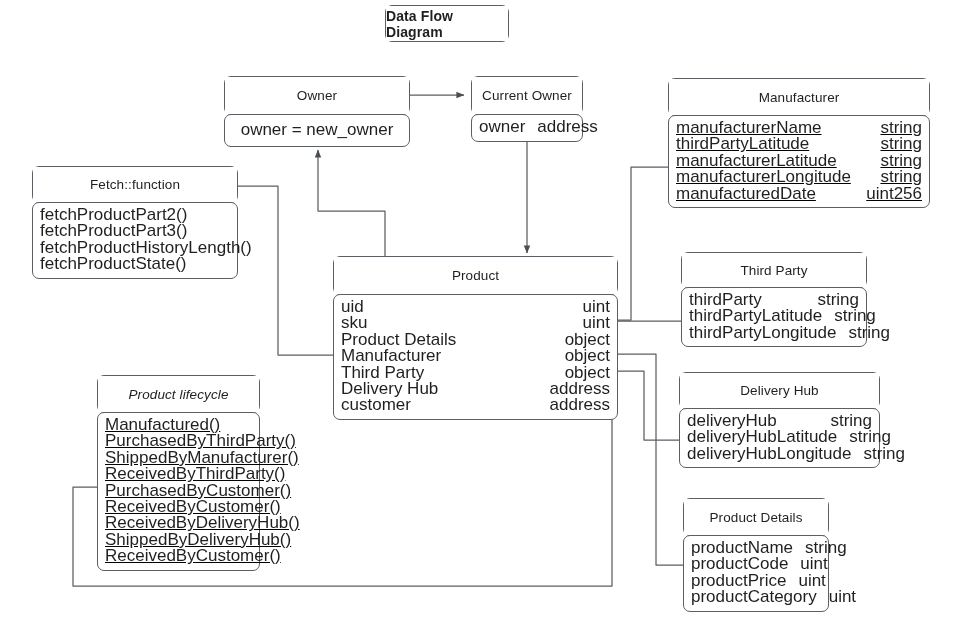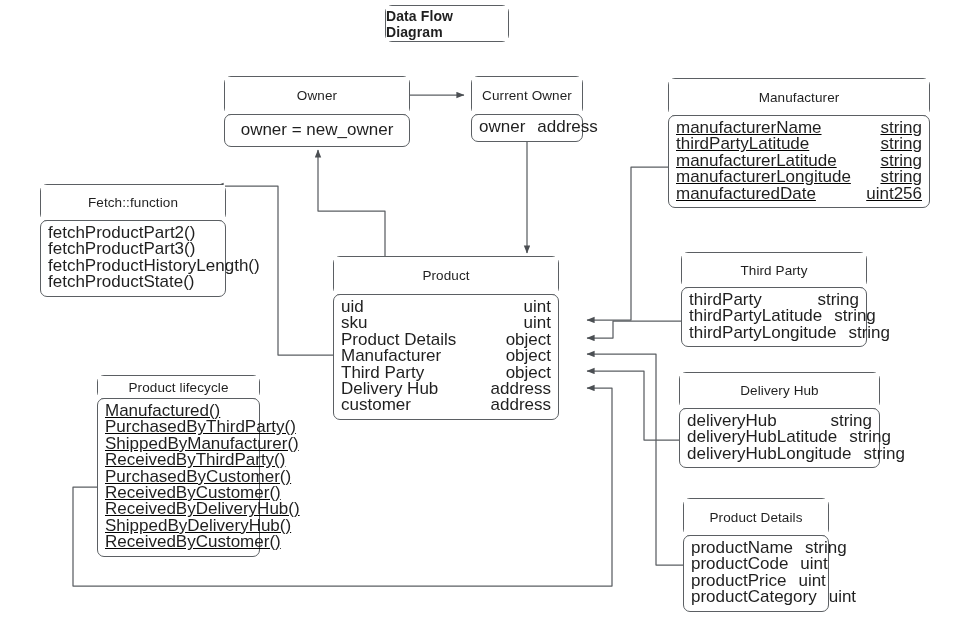--- a/index.html
+++ b/index.html
@@ -142,33 +142,33 @@
         <span class="rk">manufacturerLongitude</span>
         <span class="rv">string</span>
       </div>
       <div class="row">
         <span class="rk">manufacturedDate</span>
         <span class="rv">uint256</span>
       </div>
     </div>
   </div>
 
-  <div class="node" style="left:40px; top:166px; width:186px;margin-top:18px;">
+  <div class="node" style="left:32px; top:166px; width:206px;">
     <div class="nbox" style="height:37px;">
       <div class="nhead" style="height:100%;">Fetch::function</div>
     </div>
     <div class="nbox nbody" style="margin-top:-1px;">
       <div class="row plain">fetchProductPart2()</div>
       <div class="row plain">fetchProductPart3()</div>
       <div class="row plain">fetchProductHistoryLength()</div>
       <div class="row plain">fetchProductState()</div>
     </div>
   </div>
 
-  <div class="node" style="left:333px; top:256px; width:226px;">
+  <div class="node" style="left:333px; top:256px; width:285px;">
     <div class="nbox" style="height:39px;">
       <div class="nhead" style="height:100%;">Product</div>
     </div>
     <div class="nbox nbody" style="margin-top:-1px;">
       <div class="row">
         <span class="rk">uid</span>
         <span class="rv">uint</span>
       </div>
       <div class="row">
         <span class="rk">sku</span>
@@ -255,21 +255,21 @@
         <span class="rv">uint</span>
       </div>
       <div class="row">
         <span class="rk">productCategory</span>
         <span class="rv">uint</span>
       </div>
     </div>
   </div>
 
   <div class="node" style="left:97px; top:375px; width:163px;">
-    <div class="nbox" style="height:24px;">
+    <div class="nbox" style="height:38px;font-style:italic;">
       <div class="nhead" style="height:100%;">Product lifecycle</div>
     </div>
     <div class="nbox nbody" style="margin-top:-1px;text-decoration:underline;">
       <div class="row plain">Manufactured()</div>
       <div class="row plain">PurchasedByThirdParty()</div>
       <div class="row plain">ShippedByManufacturer()</div>
       <div class="row plain">ReceivedByThirdParty()</div>
       <div class="row plain">PurchasedByCustomer()</div>
       <div class="row plain">ReceivedByCustomer()</div>
       <div class="row plain">ReceivedByDeliveryHub()</div>

